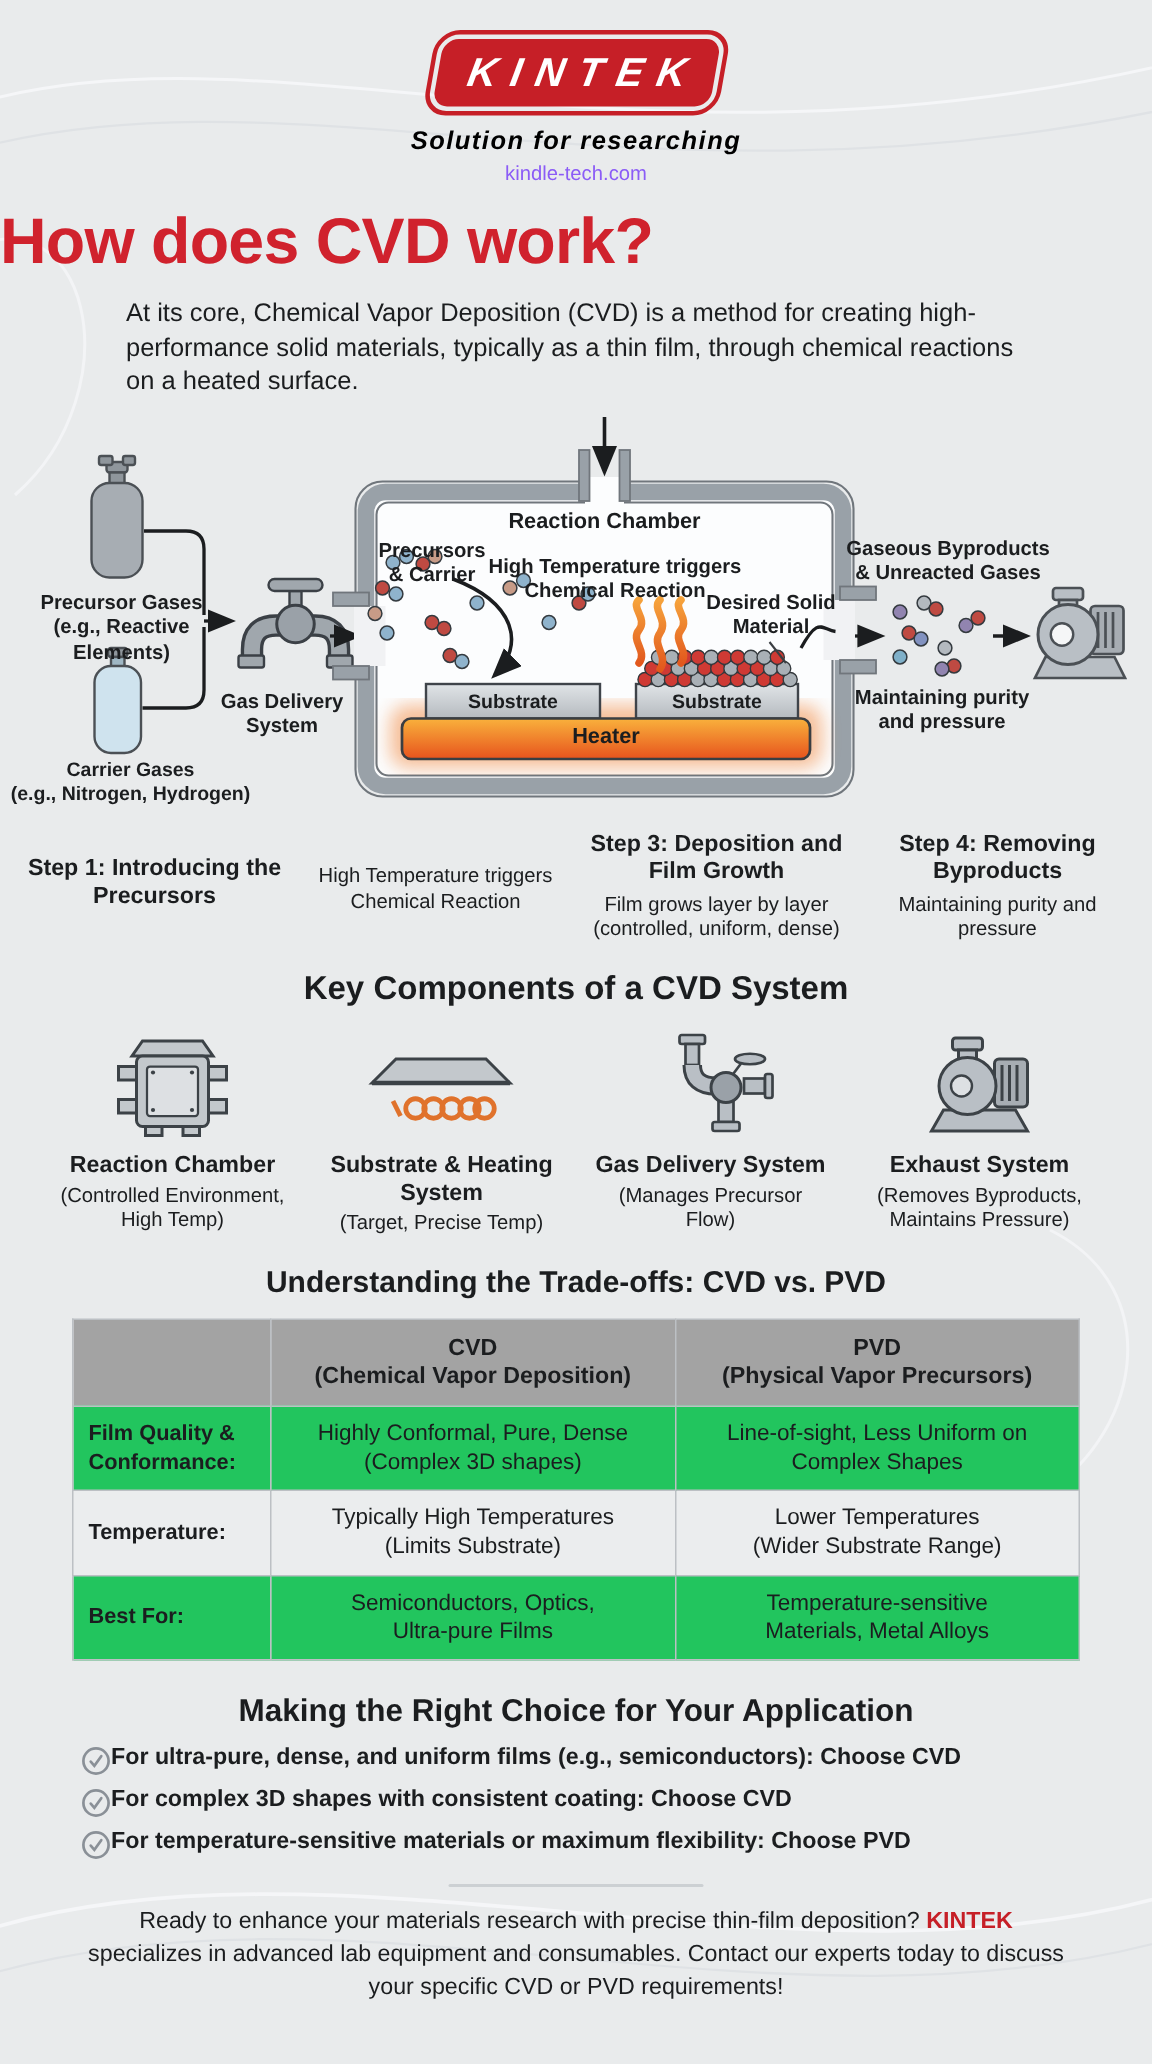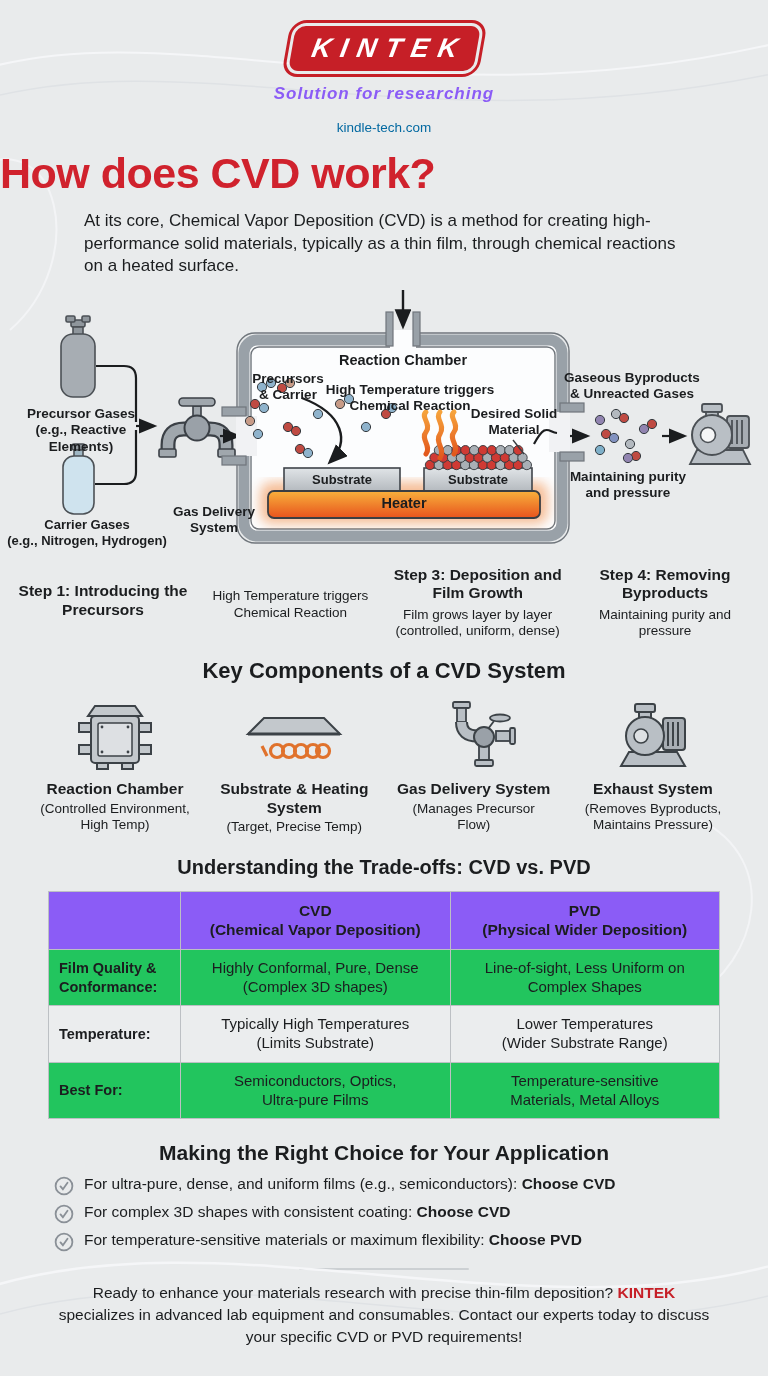--- a/index.html
+++ b/index.html
@@ -11,23 +11,23 @@
   .bg-swirls { position:absolute; inset:0; pointer-events:none; }
 
   
   .header { position:relative; text-align:center; padding-top:26px; }
   .logo-badge{
     display:inline-block; background:#c61f27; color:#fff; font-style:italic;
     font-weight:bold; letter-spacing:9px; font-size:27px; line-height:1;
     padding:9px 10px 9px 20px; border-radius:10px; transform:skewX(-10deg);
     outline:3px solid #c61f27; outline-offset:3px;
   }
-  .tagline{ margin-top:13px; color:#8b5cf6; font-weight:bold; font-style:italic;
+  .tagline{ margin-top:13px; color:#000000; font-weight:bold; font-style:italic;
     font-size:17px; letter-spacing:1px; }
-  .website{ margin-top:16px; color:#0369a1; font-size:13.5px; }
+  .website{ margin-top:4px; color:#8b5cf6; font-size:13.5px; }
 
   
   .intro{ position:relative; text-align:left; margin-top:14px; }
   .intro h1{ color:#d0222d; font-size:43px; font-weight:bold; letter-spacing:-0.5px; }
   .intro p{ margin:12px auto 0; width:600px; font-size:17px; line-height:1.33; font-weight:500; }
 
   
   .diagram{ position:relative; width:768px; height:272px; margin-top:8px; }
   .diagram svg.scene{ position:absolute; left:0; top:0; }
   .lbl{ position:absolute; text-align:center; white-space:pre-line;
@@ -49,32 +49,32 @@
   .comp .cicon{ height:82px; display:flex; align-items:center; justify-content:center; }
   .comp h4{ font-size:15.5px; line-height:1.2; margin-top:4px; }
   .comp p{ font-size:13.5px; line-height:1.25; font-weight:500; white-space:pre-line; margin-top:2px; }
 
   
   .tradeoffs{ position:relative; margin-top:20px; text-align:center; }
   .tradeoffs h2{ font-size:20px; }
   table{ width:672px; margin:12px auto 0; border-collapse:collapse; table-layout:fixed; }
   th,td{ border:1.5px solid #bcc0c4; padding:9px 8px; white-space:pre-line;
          font-size:15px; line-height:1.25; vertical-align:middle; }
-  thead th{ background:#8b5cf6; font-size:15.5px; }
+  thead th{ background:#a3a3a3; font-size:15.5px; }
   col.c-label{ width:132px; }
   td.rowlabel{ text-align:left; font-weight:bold; font-size:14.5px; padding-left:10px; }
   tr.odd td{ background:#ebedee; }
   tr.even td{ background:#22c55e; }
 
   
   .choice{ position:relative; margin-top:22px; text-align:center; }
   .choice h2{ font-size:21px; }
   .choice ul{ list-style:none; width:660px; margin:10px auto 0; text-align:left; }
-  .choice li{ display:flex; align-items:flex-start; gap:10px; margin-top:7px;
-              font-size:15.5px; font-weight:400; }
+  .choice li{ display:flex; align-items:flex-start; margin-top:7px;
+              font-size:15.5px; font-weight:700; }
   .choice li svg{ flex:0 0 auto; margin-top:1px; }
 
   .divider{ width:170px; height:2px; background:#ccd0d3; margin:16px auto 0; border-radius:2px; }
 
   
   .footer-cta{ position:relative; margin:12px auto 0; width:660px; text-align:center;
                font-size:15.5px; line-height:1.4; font-weight:500; }
   .footer-cta .red{ color:#c61f27; font-weight:bold; }
 </style>
 </head>
@@ -271,21 +271,21 @@
       <circle cx="712" cy="149" r="20" fill="#b9bfc5" stroke-width="2"></circle>
       <circle cx="708" cy="149" r="7.5" fill="#f5f6f7" stroke-width="1.6"></circle>
     </g>
   </svg>
 
   <div class="lbl" style="left:0; width:162px; top:120px;">Precursor Gases
 (e.g., Reactive
 Elements)</div>
   <div class="lbl" style="left:-6px; width:186px; top:231px; font-size:13px;">Carrier Gases
 (e.g., Nitrogen, Hydrogen)</div>
-  <div class="lbl" style="left:154px; width:120px; top:186px;margin-top:32px;">Gas Delivery
+  <div class="lbl" style="left:128px; width:120px; top:186px;">Gas Delivery
 System</div>
   <div class="lbl big" style="left:303px; width:200px; top:66px;">Reaction Chamber</div>
   <div class="lbl" style="left:238px; width:100px; top:85px;">Precursors
 &amp; Carrier</div>
   <div class="lbl" style="left:318px; width:184px; top:96px;">High Temperature triggers
 Chemical Reaction</div>
   <div class="lbl" style="left:462px; width:104px; top:120px;">Desired Solid
 Material</div>
   <div class="lbl" style="left:284px; width:116px; top:186px; font-size:13px;">Substrate</div>
   <div class="lbl" style="left:424px; width:108px; top:186px; font-size:13px;">Substrate</div>
@@ -409,21 +409,21 @@
         <col class="c-label">
         <col>
         <col>
       </colgroup>
     <thead>
       <tr>
         <th></th>
         <th>CVD
 (Chemical Vapor Deposition)</th>
         <th>PVD
-(Physical Wider Deposition)</th>
+(Physical Vapor Precursors)</th>
       </tr>
     </thead>
     <tbody>
       <tr class="even">
         <td class="rowlabel">Film Quality &amp; Conformance:</td>
         <td>Highly Conformal, Pure, Dense
 (Complex 3D shapes)</td>
         <td>Line-of-sight, Less Uniform on
 Complex Shapes</td>
       </tr>

